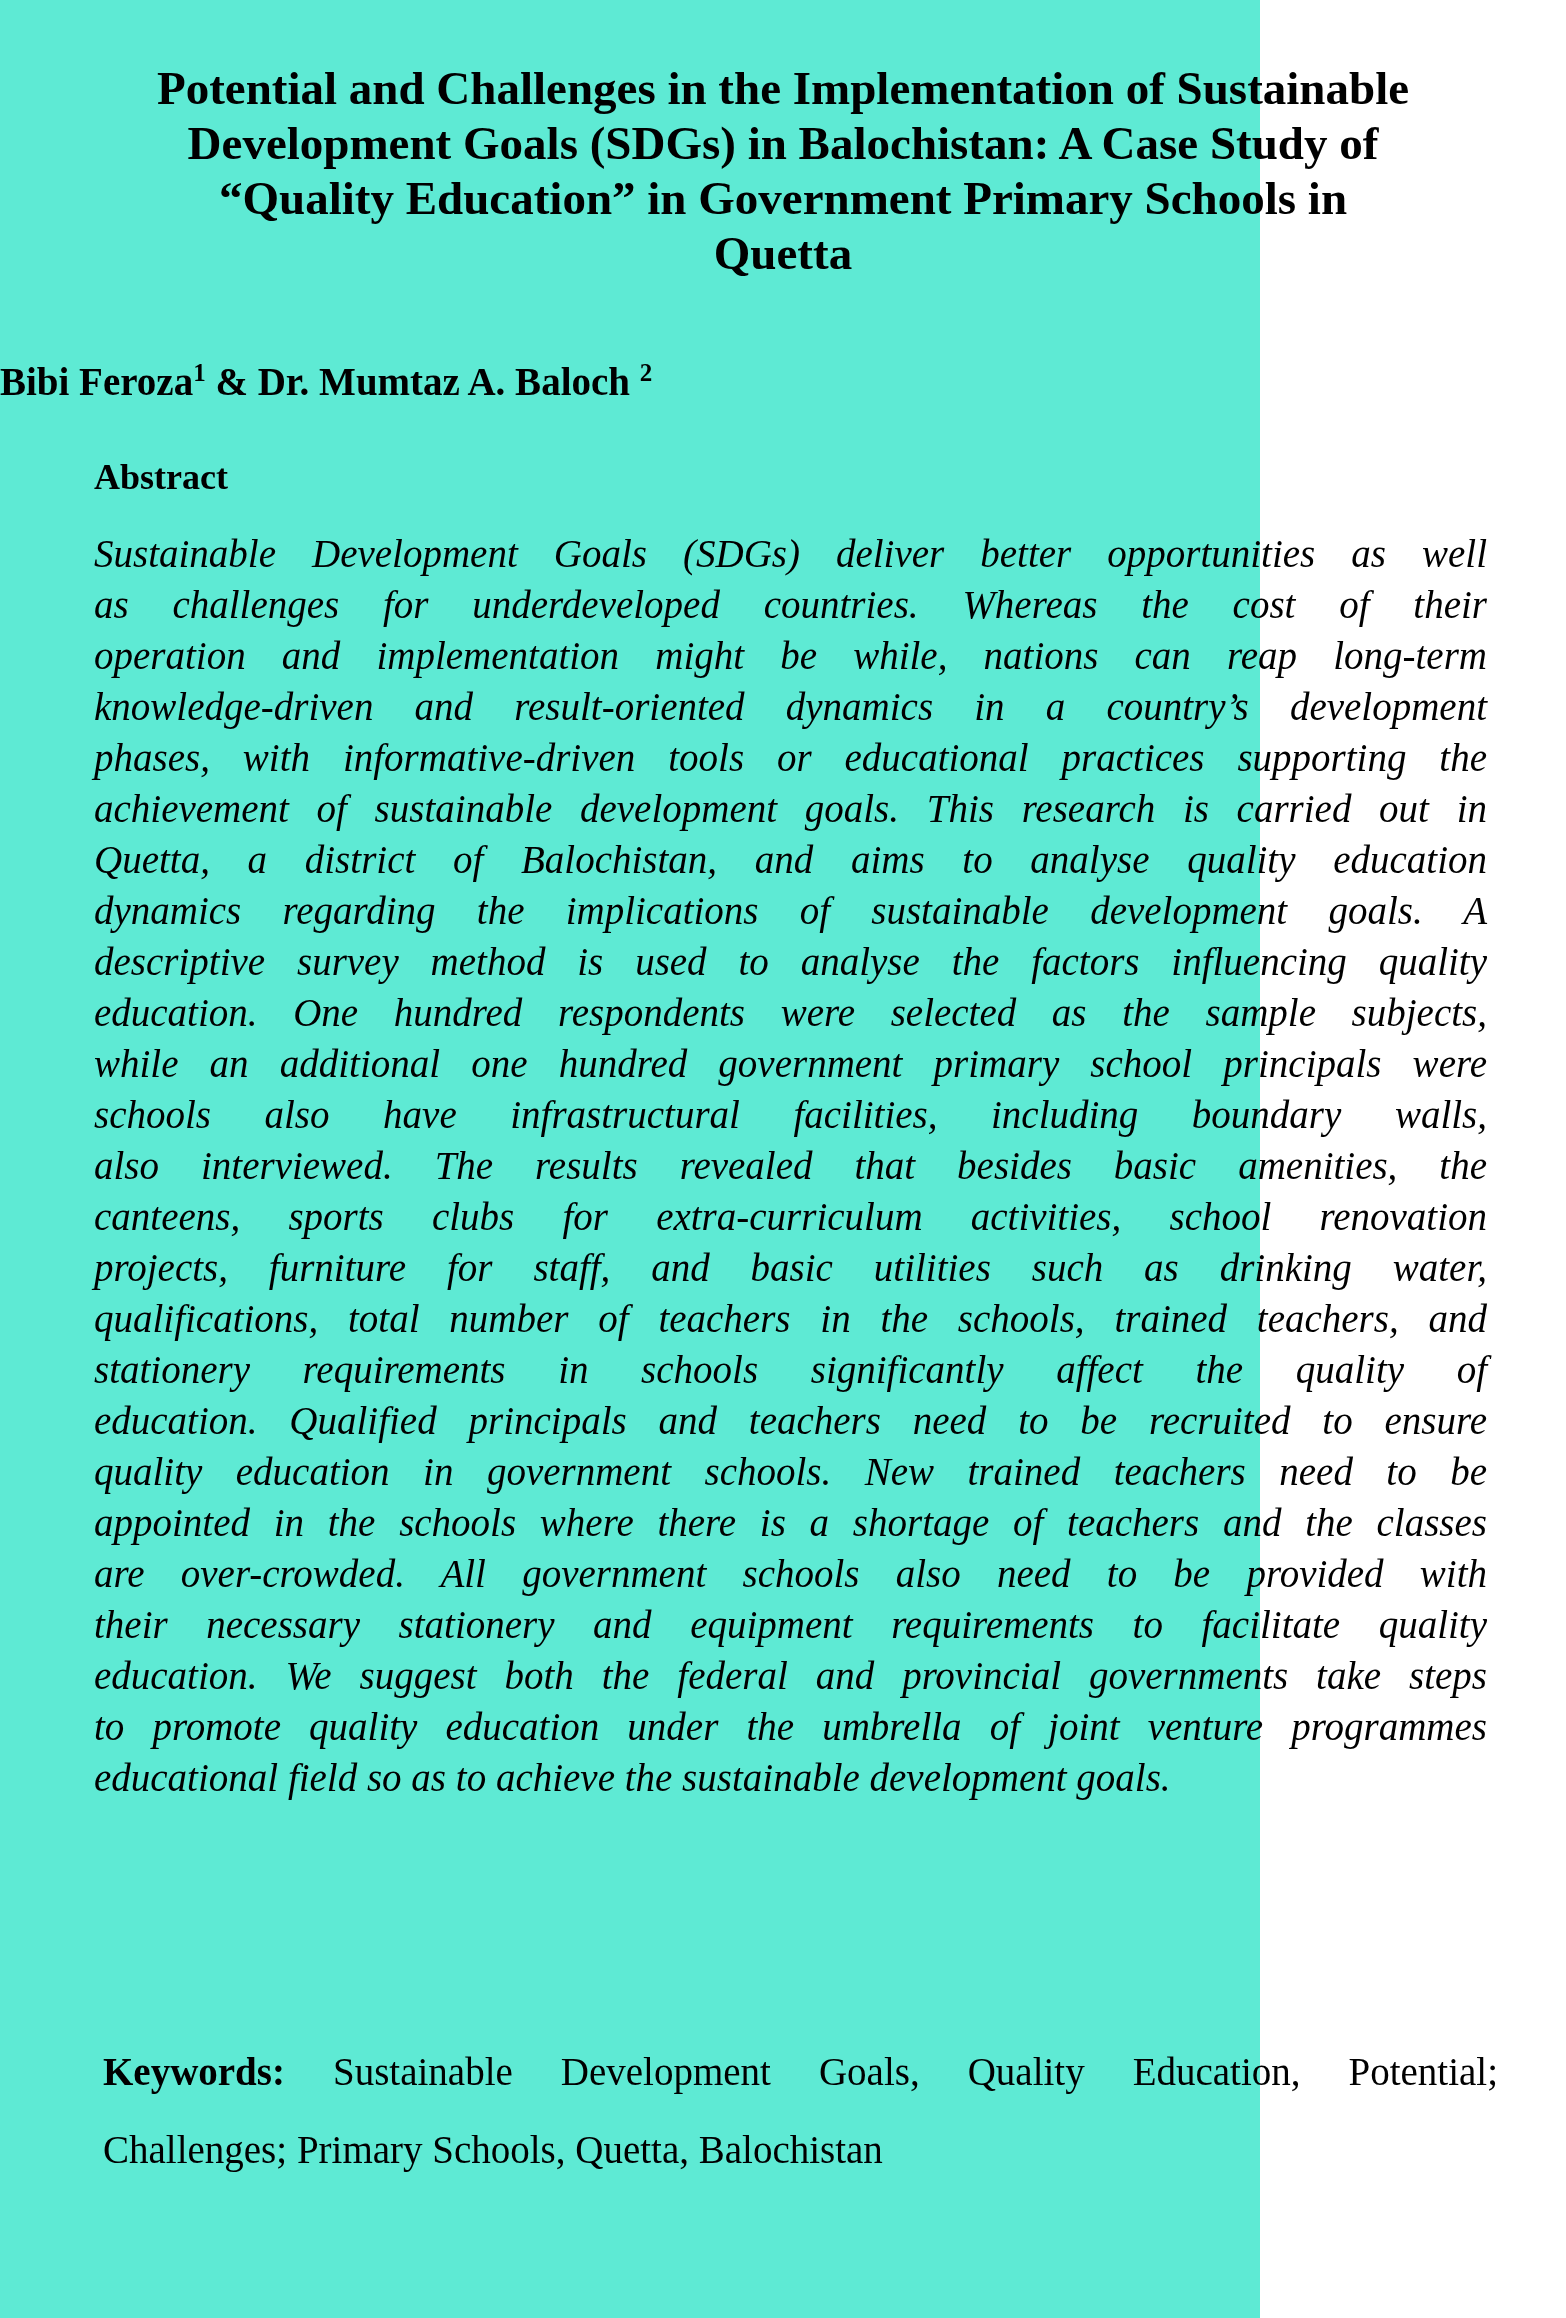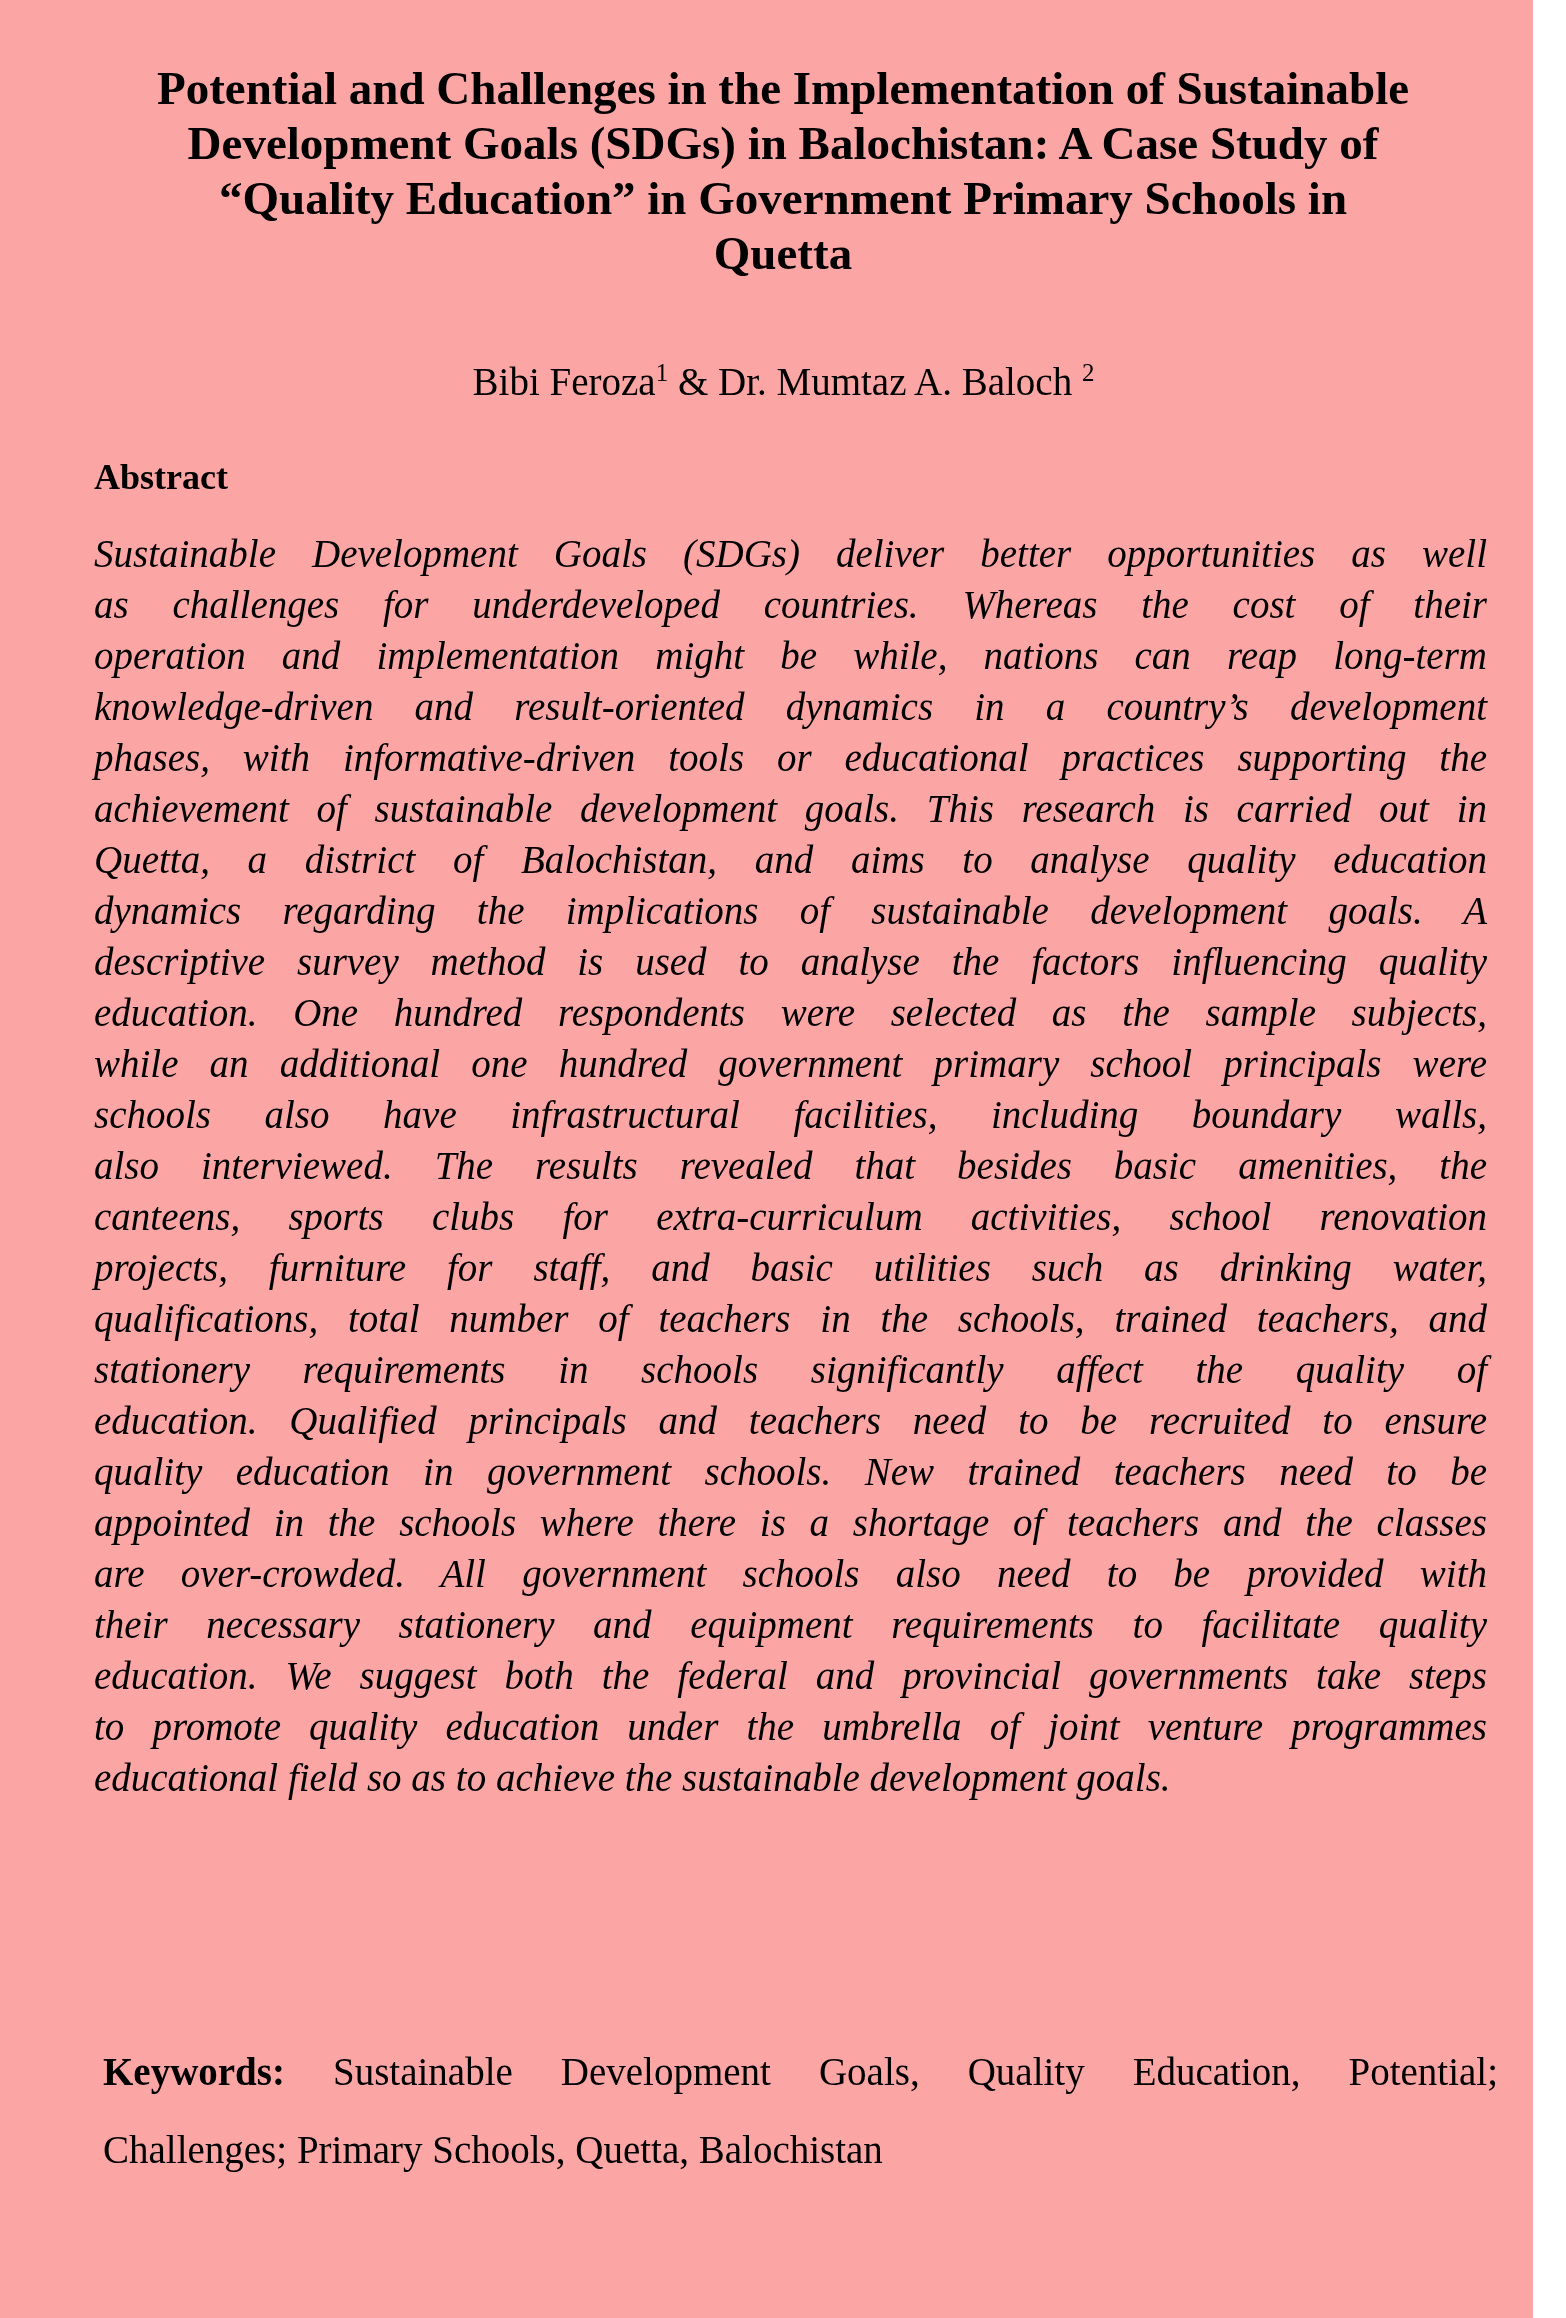--- a/index.html
+++ b/index.html
@@ -1,28 +1,28 @@
 <!DOCTYPE html>
 <html style="font-size:14.3px"><head>
   <meta charset="utf-8">
   <style>
     html, body { margin: 0; padding: 0; background: #ffffff; }
     body {
       width: 1567px; height: 2319px; position: relative; overflow: hidden;
       font-family: "Liberation Serif", "DejaVu Serif", serif; color: #000000;
     }
-    .page { position: absolute; left: 0; top: 0; width: 1533px; height: 2319px; background: #fca5a5; }
+    .page { position: absolute; left: 0; top: 0; width: 1260px; height: 2319px; background: #5eead4; }
     .title {
       position: absolute; left: 80px; width: 1406px; top: 61px;
       text-align: center; font-weight: bold; font-size: 47px; line-height: 55px; margin: 0;
     }
     .title span { display: block; }
     .authors {
       position: absolute; left: 0; width: 1567px; top: 358px;
-      text-align: center; font-weight: normal; font-size: 39px; line-height: 48px;
+      font-weight: bold; font-size: 39px; line-height: 48px;
     }
     .authors sup { font-size: 25px; vertical-align: 14.3px; line-height: 0; }
     .abstract-heading {
       position: absolute; left: 94px; top: 453px;
       font-weight: bold; font-size: 36px; line-height: 48px; margin: 0;
     }
     .abstract-body {
       position: absolute; left: 94px; width: 1393px; top: 528px;
       font-style: italic; font-size: 39px; line-height: 51px; margin: 0;
     }

